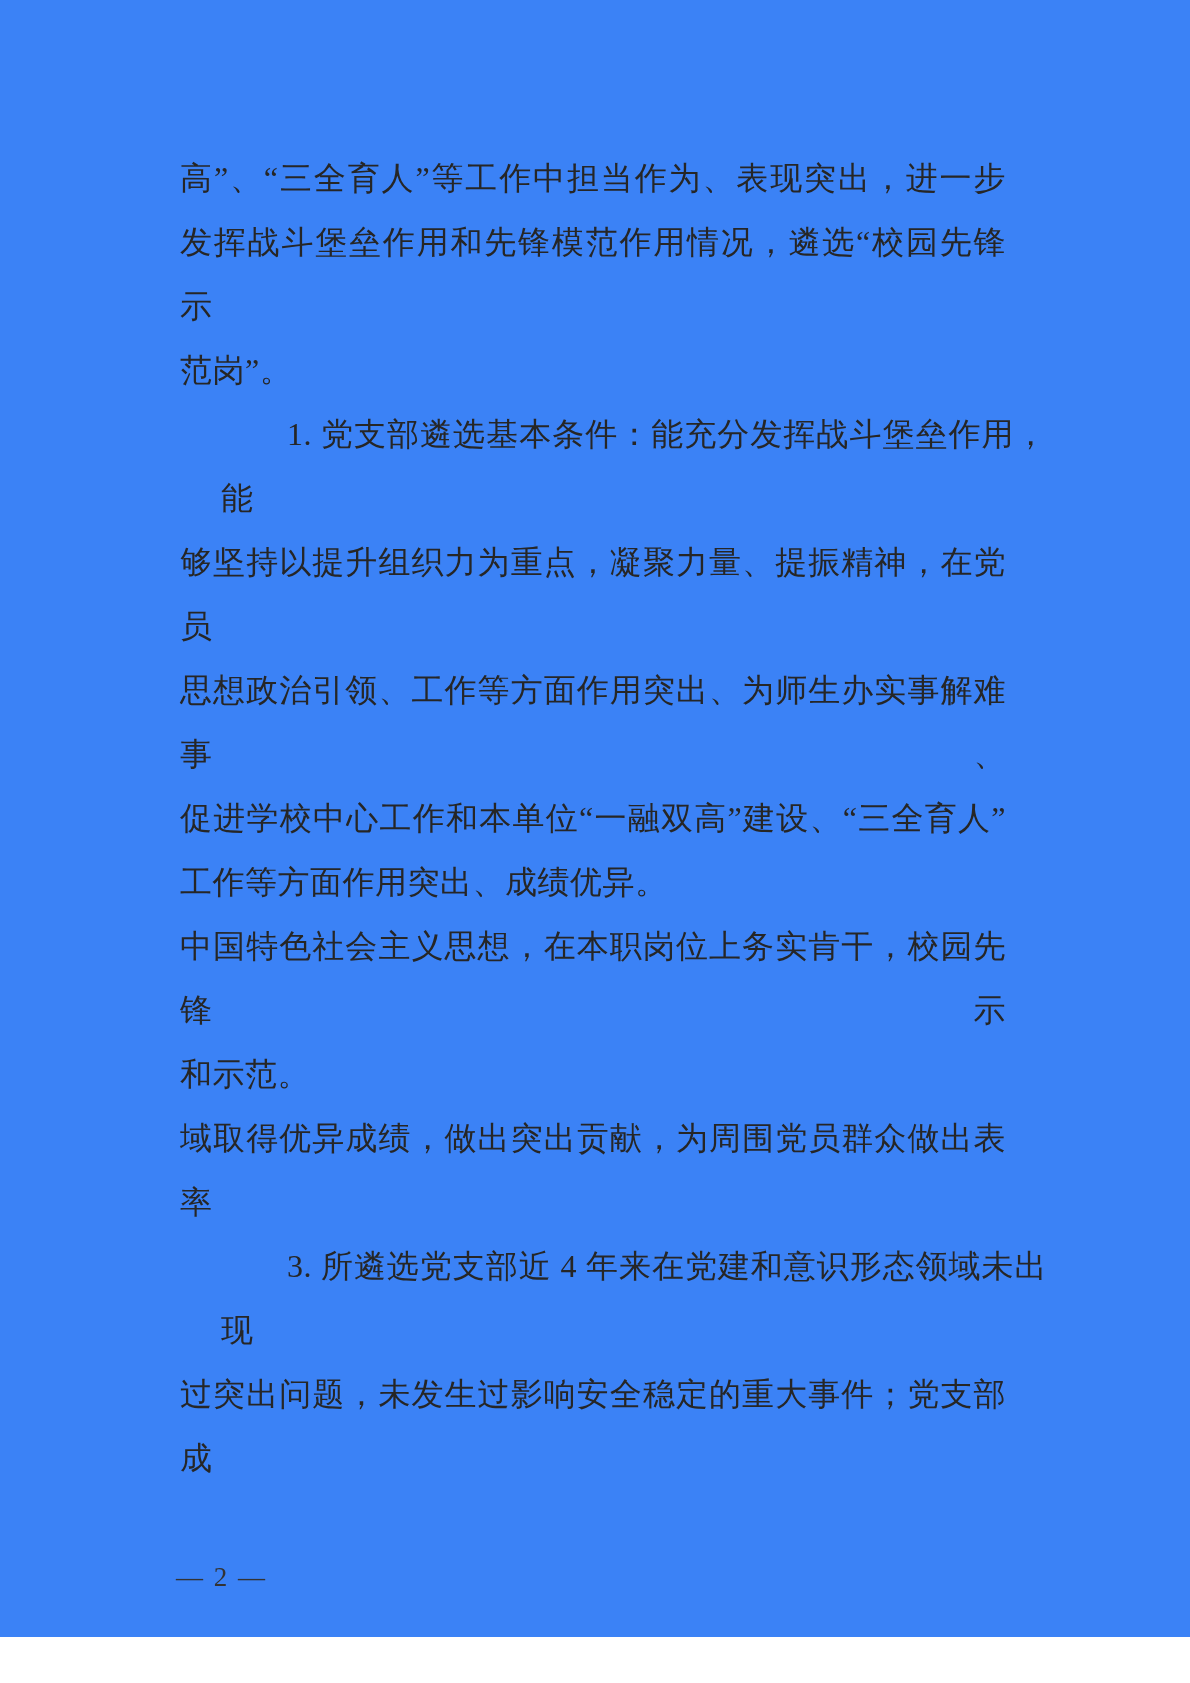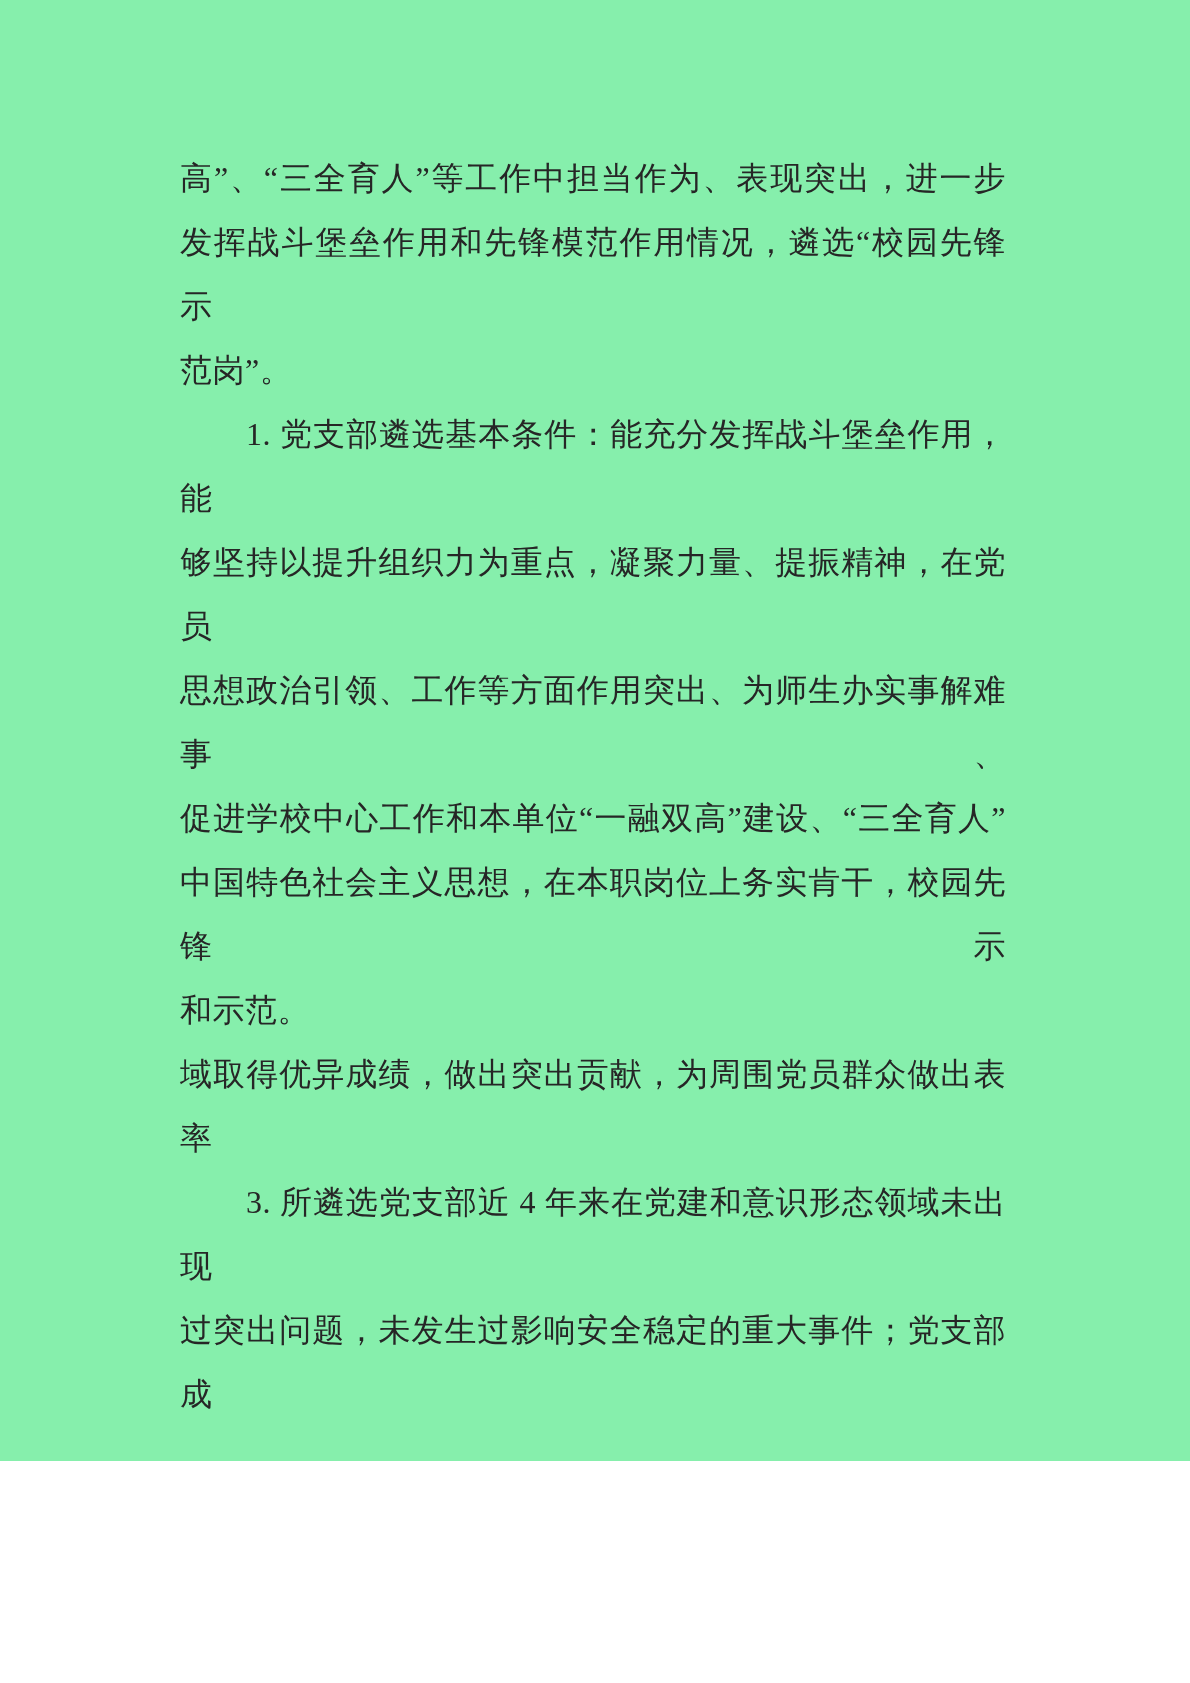--- a/index.html
+++ b/index.html
@@ -3,22 +3,22 @@
 <meta charset="utf-8">
 <style>
   html, body {
     margin: 0;
     padding: 0;
     background: #ffffff;
   }
   .page {
     position: relative;
     width: 1190px;
-    height: 1461px;
-    background: #86efac;
+    height: 1637px;
+    background: #3b82f6;
     overflow: hidden;
     font-family: "Liberation Serif", "DejaVu Serif", serif;
   }
   .text-block {
     position: absolute;
     left: 180px;
     top: 146px;
     width: 826px;
     color: #262626;
     font-size: 32px;
@@ -33,20 +33,21 @@
     -moz-text-align-last: justify;
     white-space: normal;
   }
   .line.para-end {
     text-align: center;
     text-align-last: left;
     -moz-text-align-last: left;
   }
   .line.indent {
     text-indent: 66px;
+    margin-left: 41px;
   }
   .page-number {
     position: absolute;
     left: 176px;
     top: 1562px;
     color: #333333;
     font-size: 27px;
     letter-spacing: 2px;
     font-family: "Liberation Serif", "DejaVu Serif", serif;
   }
@@ -56,20 +57,21 @@
 
 <div class="page">
   <div class="text-block">
     <div class="line">高”、“三全育人”等工作中担当作为、表现突出，进一步</div>
     <div class="line">发挥战斗堡垒作用和先锋模范作用情况，遴选“校园先锋示</div>
     <div class="line para-end">范岗”。</div>
     <div class="line indent">1. 党支部遴选基本条件：能充分发挥战斗堡垒作用，能</div>
     <div class="line">够坚持以提升组织力为重点，凝聚力量、提振精神，在党员</div>
     <div class="line">思想政治引领、工作等方面作用突出、为师生办实事解难事、</div>
     <div class="line">促进学校中心工作和本单位“一融双高”建设、“三全育人”</div>
+    <div class="line para-end">工作等方面作用突出、成绩优异。</div>
     <div class="line">中国特色社会主义思想，在本职岗位上务实肯干，校园先锋示</div>
     <div class="line para-end">和示范。</div>
     <div class="line">域取得优异成绩，做出突出贡献，为周围党员群众做出表率</div>
     <div class="line indent">3. 所遴选党支部近 4 年来在党建和意识形态领域未出现</div>
     <div class="line">过突出问题，未发生过影响安全稳定的重大事件；党支部成</div>
 
   </div>
 
   <div class="page-number">— 2 —</div>
 </div>

